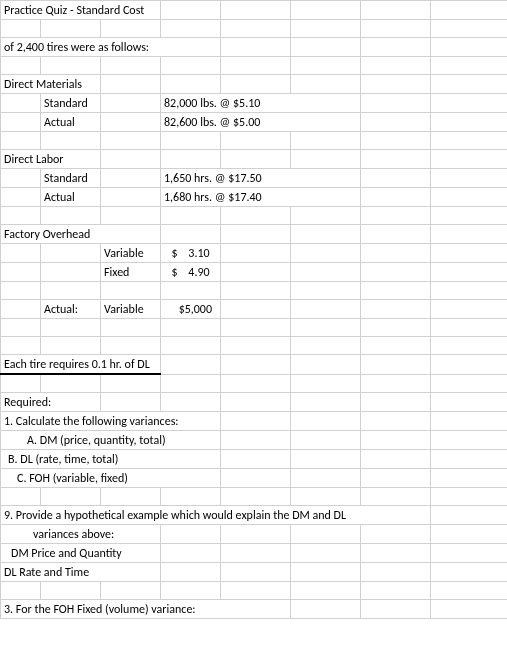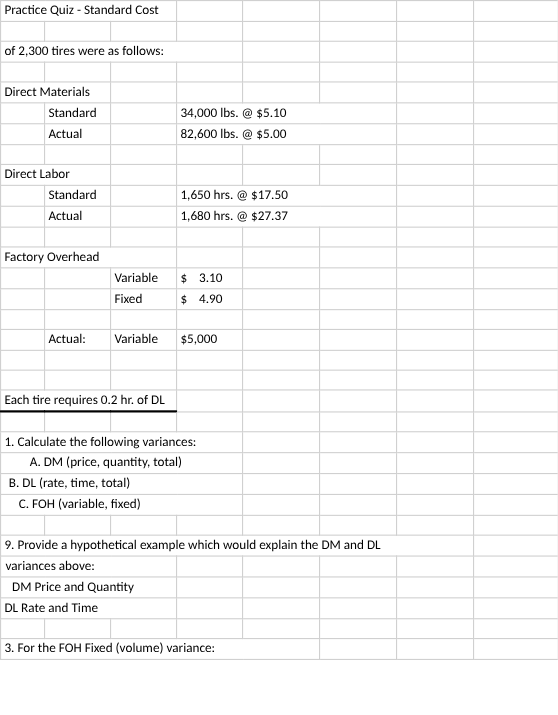--- a/index.html
+++ b/index.html
@@ -26,22 +26,22 @@
     .col-a { width: 40px; }
     .col-b { width: 60px; }
     .col-c { width: 60px; }
     .col-d { width: 60px; }
     .col-e { width: 70px; }
     .col-f { width: 70px; }
     .col-g { width: 70px; }
     .col-h { width: 77px; }
     .bold { font-weight: normal; }
     .underline-box { border-bottom: 2px solid #000 !important; }
-    .dollar-cell { text-align: left; }
-    .val-cell { padding-right: 8px; }
+    .dollar-cell { text-align: center; }
+    .val-cell { text-align: right; padding-right: 8px; }
   </style>
 </head>
 <body>
 
 <table>
   <colgroup>
     <col class="col-a">
       <col class="col-b">
       <col class="col-c">
       <col class="col-d">
@@ -63,21 +63,21 @@
         <td></td>
         <td></td>
         <td></td>
         <td></td>
         <td></td>
         <td></td>
         <td></td>
         <td></td>
       </tr>
     <tr>
-      <td colspan="4">of 2,300 tires were as follows:</td>
+      <td colspan="4">of 2,400 tires were as follows:</td>
       <td></td>
         <td></td>
         <td></td>
         <td></td>
     </tr>
     <tr>
         <td></td>
         <td></td>
         <td></td>
         <td></td>
@@ -92,21 +92,21 @@
         <td></td>
         <td></td>
         <td></td>
         <td></td>
         <td></td>
     </tr>
     <tr>
       <td></td>
       <td>Standard</td>
       <td></td>
-      <td colspan="3">34,000 lbs. @ $5.10</td>
+      <td colspan="3">82,000 lbs. @ $5.10</td>
       <td></td>
         <td></td>
     </tr>
     <tr>
       <td></td>
       <td>Actual</td>
       <td></td>
       <td colspan="3">82,600 lbs. @ $5.00</td>
       <td></td>
         <td></td>
@@ -135,21 +135,21 @@
       <td>Standard</td>
       <td></td>
       <td colspan="3">1,650 hrs. @ $17.50</td>
       <td></td>
         <td></td>
     </tr>
     <tr>
       <td></td>
       <td>Actual</td>
       <td></td>
-      <td colspan="3">1,680 hrs. @ $27.37</td>
+      <td colspan="3">1,680 hrs. @ $17.40</td>
       <td></td>
         <td></td>
     </tr>
     <tr>
         <td></td>
         <td></td>
         <td></td>
         <td></td>
         <td></td>
         <td></td>
@@ -218,37 +218,46 @@
         <td></td>
         <td></td>
         <td></td>
         <td></td>
         <td></td>
         <td></td>
         <td></td>
         <td></td>
       </tr>
     <tr>
-      <td colspan="3" class="bold underline-box">Each tire requires 0.2 hr. of DL</td>
-      <td></td>
-        <td></td>
-        <td></td>
-        <td></td>
-        <td></td>
-    </tr>
-    <tr>
-        <td></td>
-        <td></td>
-        <td></td>
-        <td></td>
-        <td></td>
-        <td></td>
-        <td></td>
-        <td></td>
-      </tr>
+      <td colspan="3" class="bold underline-box">Each tire requires 0.1 hr. of DL</td>
+      <td></td>
+        <td></td>
+        <td></td>
+        <td></td>
+        <td></td>
+    </tr>
+    <tr>
+        <td></td>
+        <td></td>
+        <td></td>
+        <td></td>
+        <td></td>
+        <td></td>
+        <td></td>
+        <td></td>
+      </tr>
+    <tr>
+      <td colspan="2" class="bold">Required:</td>
+      <td></td>
+        <td></td>
+        <td></td>
+        <td></td>
+        <td></td>
+        <td></td>
+    </tr>
     <tr>
       <td colspan="4" class="bold">1. Calculate the following variances:</td>
       <td></td>
         <td></td>
         <td></td>
         <td></td>
     </tr>
     <tr>
       <td colspan="4" class="bold" style="padding-left:26px">A. DM (price, quantity, total)</td>
       <td></td>
@@ -278,21 +287,21 @@
         <td></td>
         <td></td>
         <td></td>
         <td></td>
       </tr>
     <tr>
       <td colspan="7" class="bold">9. Provide a hypothetical example which would explain the DM and DL</td>
       <td></td>
     </tr>
     <tr>
-      <td colspan="3" class="bold" style="padding-left:4px">variances above:</td>
+      <td colspan="3" class="bold" style="padding-left:32px">variances above:</td>
       <td></td>
         <td></td>
         <td></td>
         <td></td>
         <td></td>
     </tr>
     <tr>
       <td colspan="3" class="bold" style="padding-left:10px">DM Price and Quantity</td>
       <td></td>
         <td></td>

